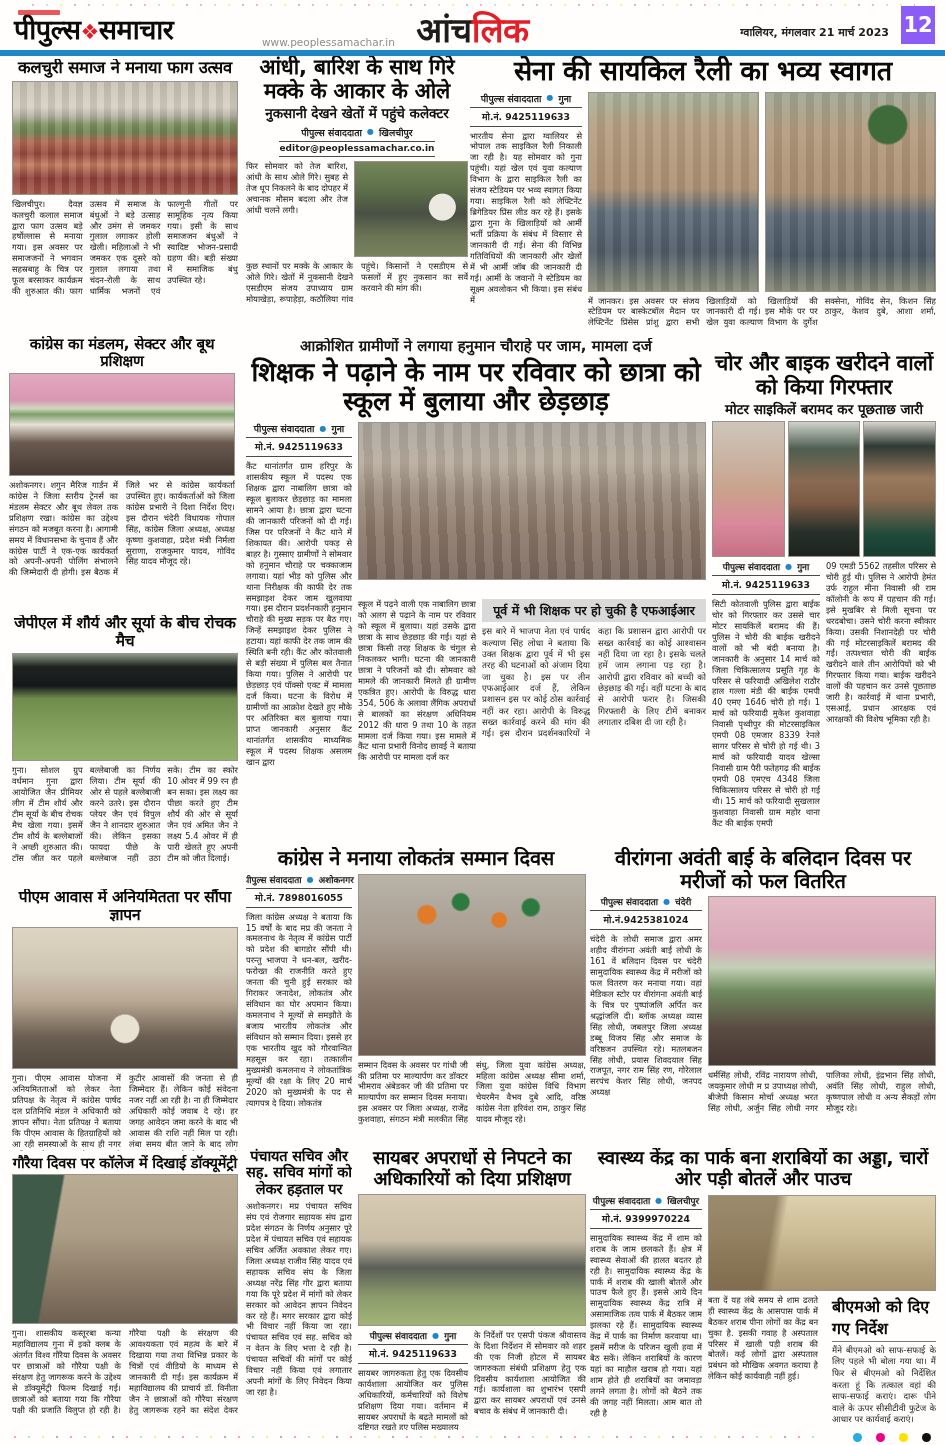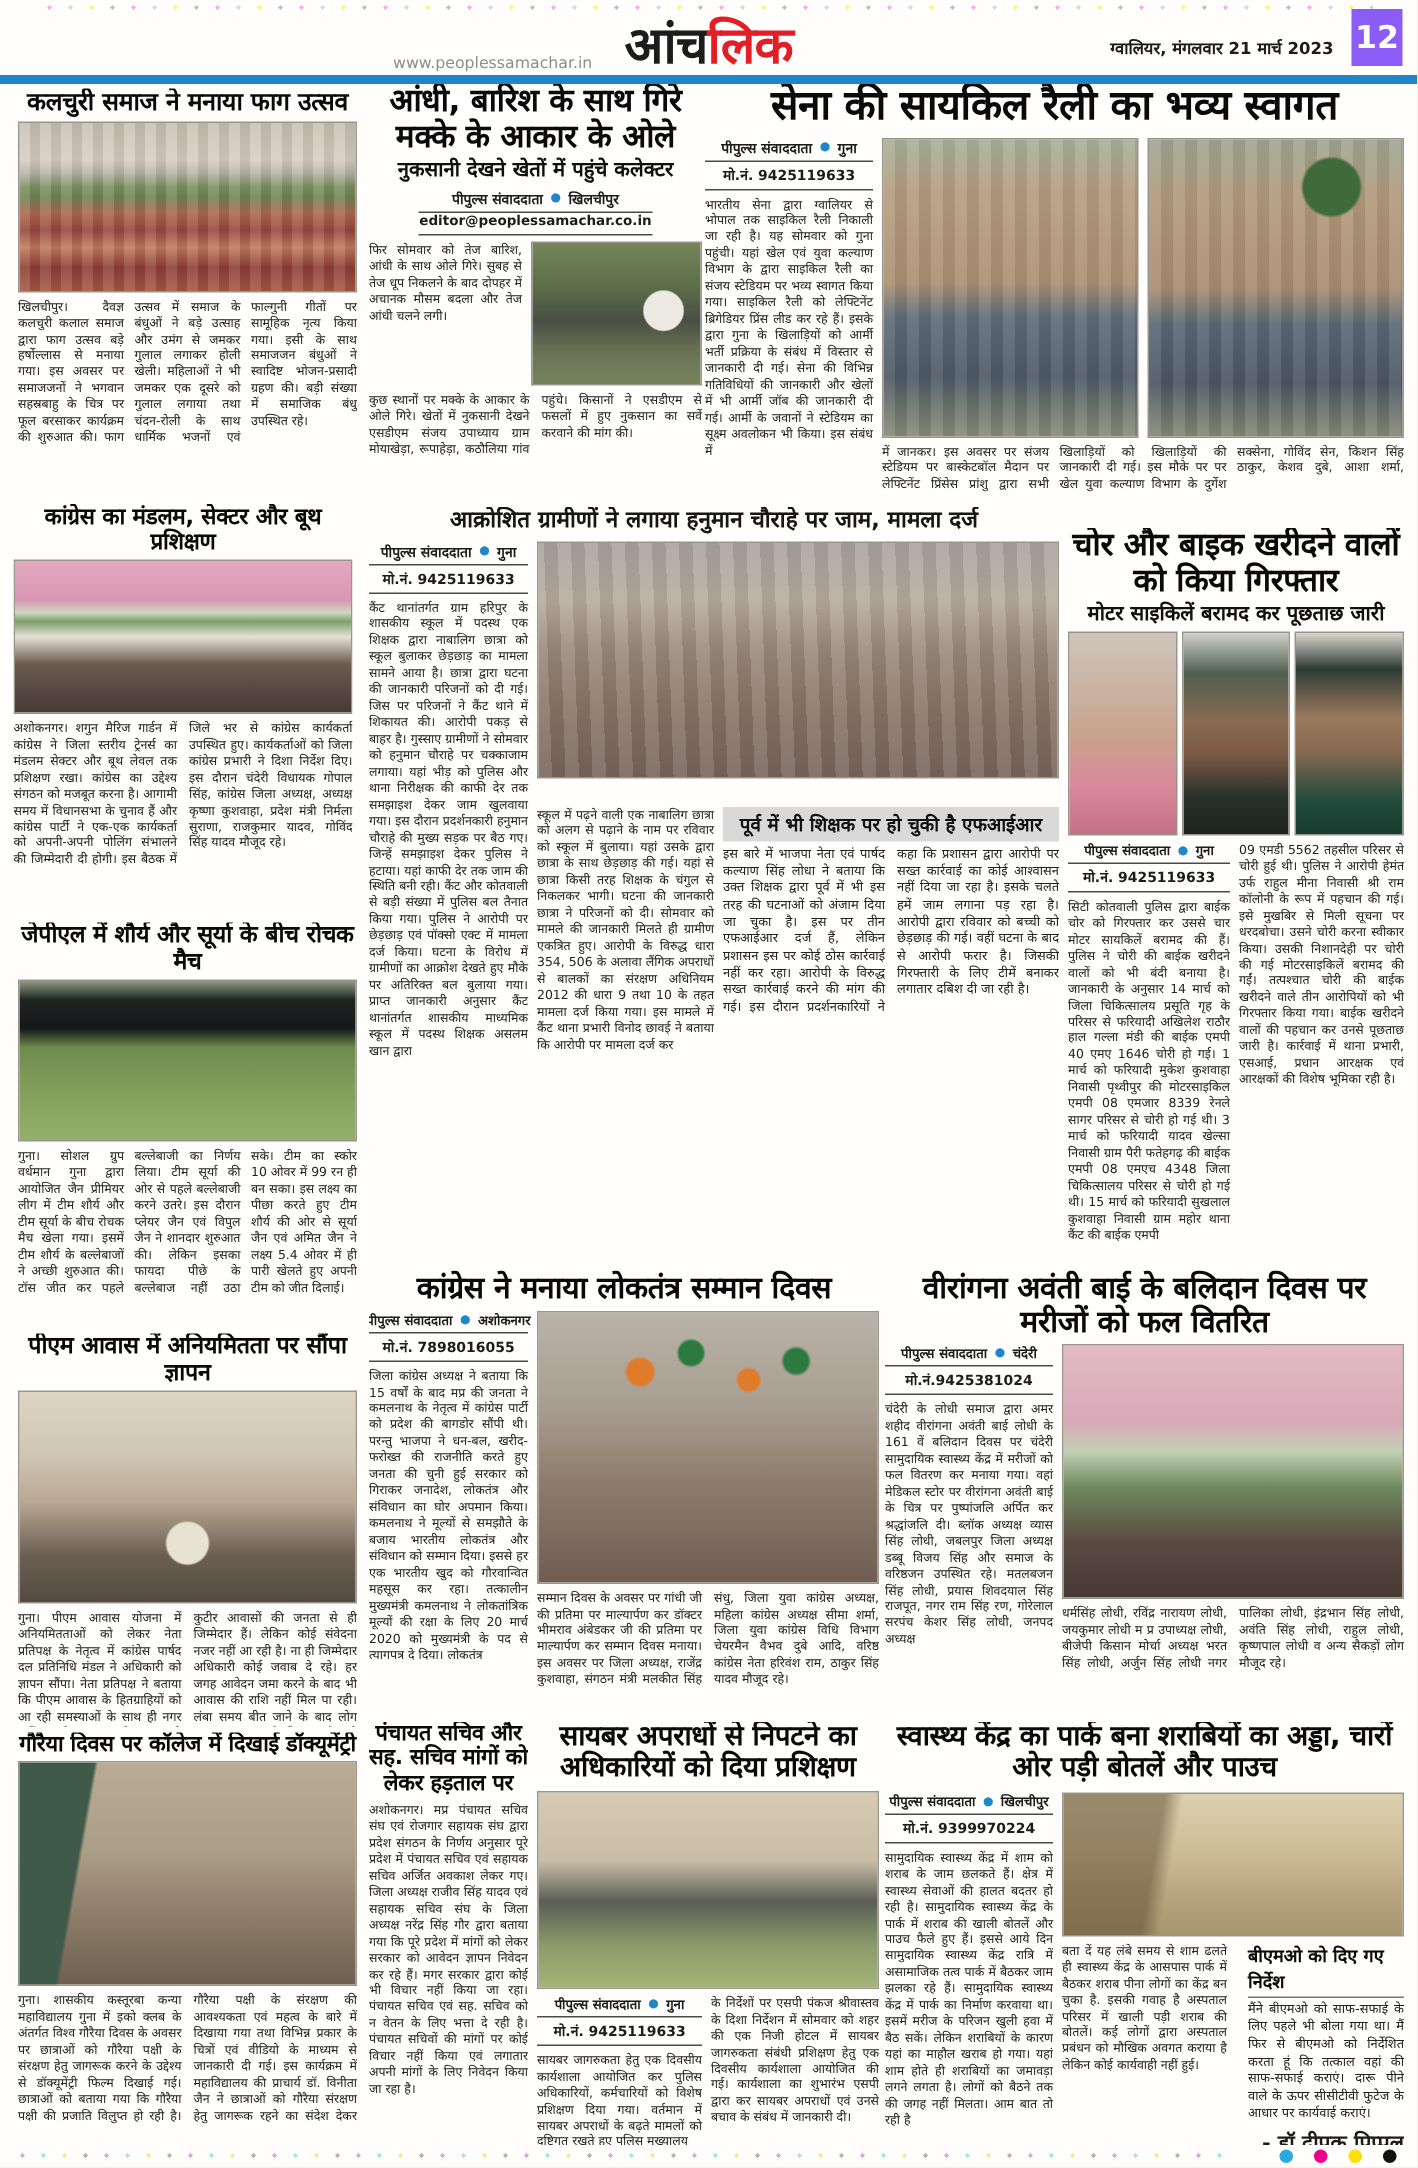--- a/index.html
+++ b/index.html
@@ -73,30 +73,34 @@
       radial-gradient(circle 2px at 45px 3px,rgba(40,40,40,.35) 70%,transparent 71%);
     background-size:56px 6px;background-repeat:repeat-x;}
   #reg-top{left:30px;right:30px;top:2px;opacity:.8;}
   #reg-bottom{left:12px;right:120px;bottom:5px;}
   .soliddots{position:absolute;bottom:3px;display:flex;gap:14px;}
   #dots-right{right:14px;}
   .sdot{width:9px;height:9px;border-radius:50%;}
   .graybox{background:#d9d9d9;font-weight:700;text-align:center;font-size:12.5px;padding:3px 2px;margin-bottom:4px;color:#111;}
   .row{display:flex;gap:6px;}
   .names{font-size:8.3px;line-height:1.32;text-align:justify;color:#222;}
-  .qt-title{font-weight:700;font-size:12px;color:#0a0a0a;border-bottom:1px solid #777;padding-bottom:2px;margin-bottom:3px;}
+  .qt-title{font-weight:700;font-size:16px;color:#0a0a0a;border-bottom:1px solid #777;padding-bottom:2px;margin-bottom:3px;}
   .qt-body{font-size:8.6px;line-height:1.35;text-align:justify;color:#222;}
   .qt-attr{font-size:14px;font-weight:700;text-align:right;margin-top:2px;}
 </style>
 </head>
 <body>
 
 <div id="page">
 
   <div class="regstrip" id="reg-top"></div>
+  <div id="mast-logo">
+    <div class="tag"></div>
+    <div class="lg"><span>पीपुल्स</span><span class="mk">❖</span><span>समाचार</span></div>
+  </div>
   <div id="mast-url">www.peoplessamachar.in</div>
   <div id="mast-sec"><span>आंच</span><span class="r">लिक</span></div>
   <div id="mast-date">ग्वालियर, मंगलवार 21 मार्च 2023</div>
   <div id="mast-page">12</div>
   <div id="blue-rule"></div>
 
   <section class="art" style="left:12px;top:59px;width:226px;height:274px;">
     <h2 class="hl" style="font-size:16.5px;">कलचुरी समाज ने मनाया फाग उत्सव</h2>
     <div class="ph ph-faag" style="height:114px;margin-top:3px;"></div>
     <div class="bd cols3" style="margin-top:4px;height:126px;"><span>खिलचीपुर। दैवज्ञ कलचुरी कलाल समाज द्वारा फाग उत्सव बड़े हर्षोल्लास से मनाया गया। इस अवसर पर समाजजनों ने भगवान सहस्रबाहु के चित्र पर फूल बरसाकर कार्यक्रम की शुरुआत की। फाग उत्सव में समाज के बंधुओं ने बड़े उत्साह</span> <span>और उमंग से जमकर गुलाल लगाकर होली खेली। महिलाओं ने भी जमकर एक दूसरे को गुलाल लगाया तथा चंदन-रोली के साथ धार्मिक भजनों एवं फाल्गुनी गीतों पर सामूहिक नृत्य किया गया।</span> <span>इसी के साथ समाजजन बंधुओं ने स्वादिष्ट भोजन-प्रसादी ग्रहण की। बड़ी संख्या में समाजिक बंधु उपस्थित रहे।</span></div>
@@ -141,20 +145,21 @@
   </section>
 
   <section class="art" style="left:9px;top:336px;width:226px;height:276px;">
     <h2 class="hl" style="font-size:15px;">कांग्रेस का मंडलम, सेक्टर और बूथ प्रशिक्षण</h2>
     <div class="ph ph-congress" style="height:103px;margin-top:3px;"></div>
     <div class="bd cols2" style="margin-top:4px;height:146px;"><span>अशोकनगर। शगुन मैरिज गार्डन में कांग्रेस ने जिला स्तरीय ट्रेनर्स का मंडलम सेक्टर और बूथ लेवल तक प्रशिक्षण रखा। कांग्रेस का उद्देश्य संगठन को मजबूत करना है। आगामी समय में विधानसभा के चुनाव हैं और कांग्रेस पार्टी ने एक-एक कार्यकर्ता को अपनी-अपनी पोलिंग संभालने की जिम्मेदारी दी होगी। इस बैठक में जिले भर से कांग्रेस कार्यकर्ता</span> <span>उपस्थित हुए। कार्यकर्ताओं को जिला कांग्रेस प्रभारी ने दिशा निर्देश दिए। इस दौरान चंदेरी विधायक गोपाल सिंह, कांग्रेस जिला अध्यक्ष, अध्यक्ष कृष्णा कुशवाहा, प्रदेश मंत्री निर्मला सुराणा, राजकुमार यादव, गोविंद सिंह यादव मौजूद रहे।</span></div>
   </section>
 
   <section class="art" style="left:246px;top:338px;width:460px;height:508px;">
     <div class="kick" style="font-size:15px;">आक्रोशित ग्रामीणों ने लगाया हनुमान चौराहे पर जाम, मामला दर्ज</div>
+    <h2 class="hl" style="font-size:26px;margin-top:3px;">शिक्षक ने पढ़ाने के नाम पर रविवार को छात्रा को स्कूल में बुलाया और छेड़छाड़</h2>
     <div class="row" style="margin-top:6px;height:420px;">
       <div style="width:106px;flex:none;">
         <div class="bylwrap" style="width:100%;margin-top:0;">
           <div class="byl">
               <span>पीपुल्स संवाददाता</span>
               <span class="bdot">●</span>
               <span>गुना</span>
             </div>
           <div class="phone">मो.नं. 9425119633</div>
         </div>

